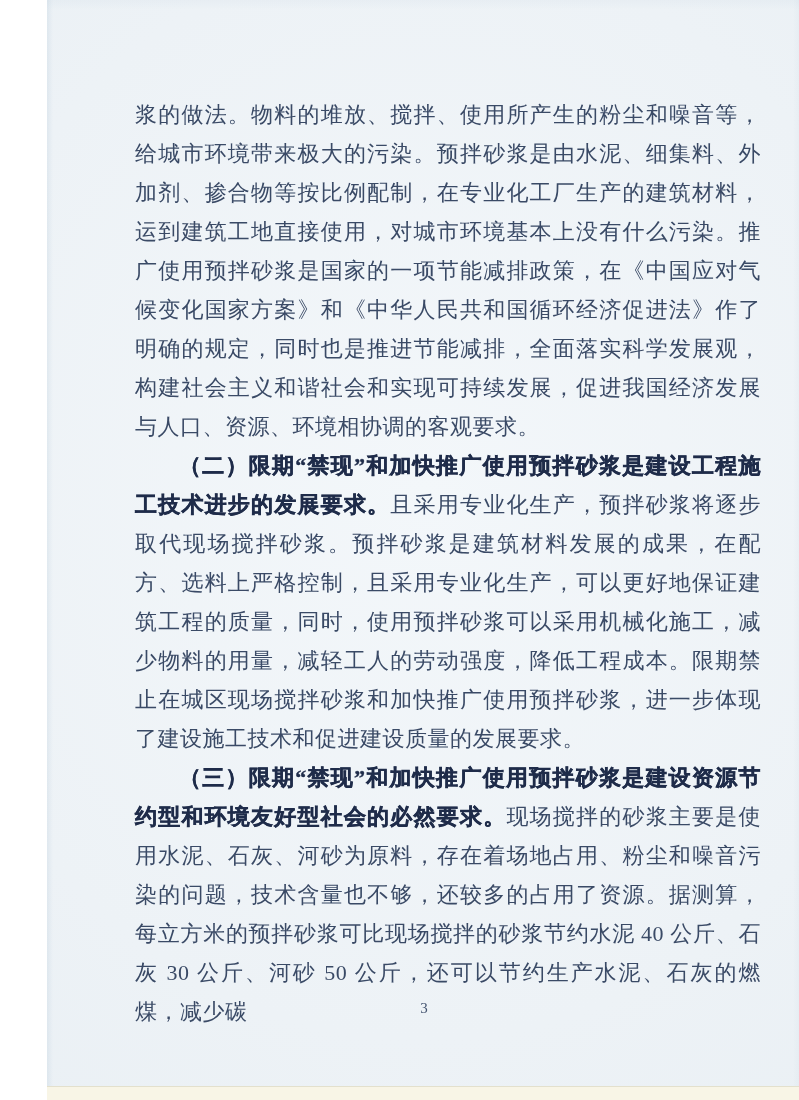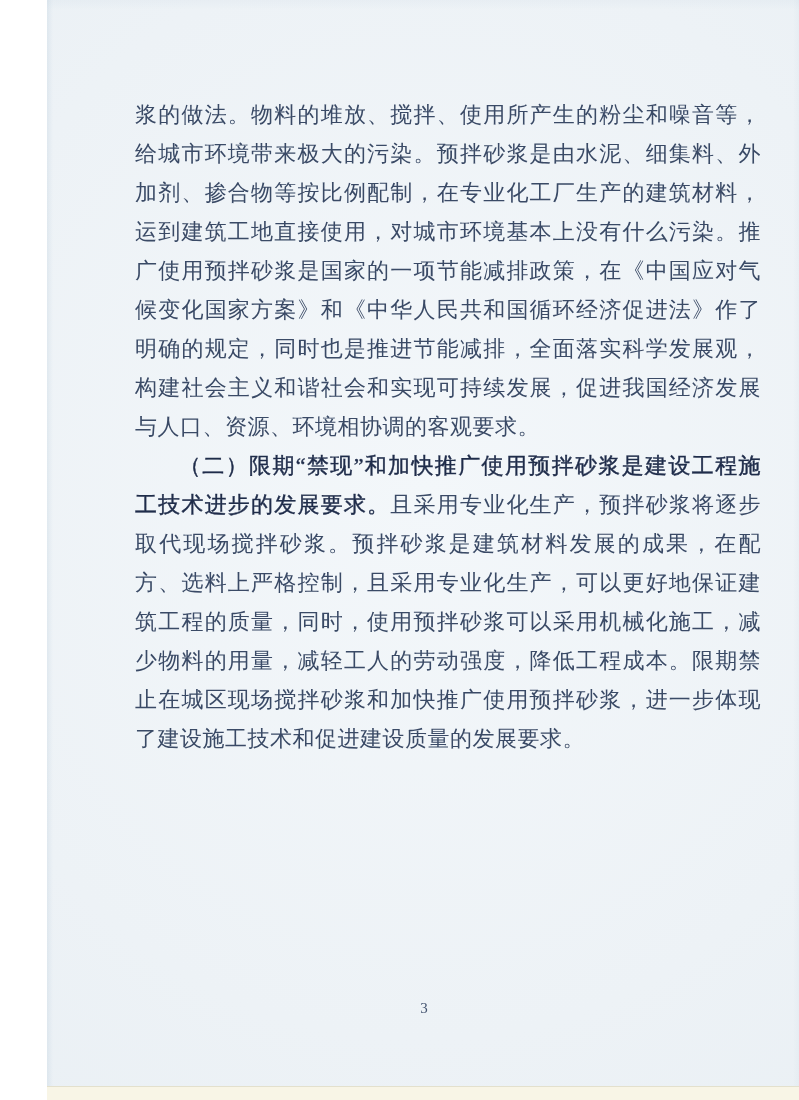--- a/index.html
+++ b/index.html
@@ -54,21 +54,21 @@
     letter-spacing: 0.5px;
   }
   .para {
     margin: 0;
     text-indent: 0;
   }
   .para.indent {
     text-indent: 2em;
   }
   .para .lead-bold {
-    font-weight: 400;
+    font-weight: 700;
     color: #1f2c4a;
     -webkit-text-stroke: 0.4px #1f2c4a;
   }
   .page-number {
     position: absolute;
     left: 0;
     top: 1000px;
     width: 100%;
     text-align: center;
     font-size: 15px;
@@ -79,20 +79,21 @@
 <body>
 
 <div class="page">
 
   <div class="text-block">
 
     <p class="para"><span>浆的做法。物料的堆放、搅拌、使用所产生的粉尘和噪音等，给城市环境带来极大的污染。预拌砂浆是由水泥、细集料、外加剂、掺合物等按比例配制，在专业化工厂生产的建筑材料，运到建筑工地直接使用，对城市环境基本上没有什么污染。推广使用预拌砂浆是国家的一项节能减排政策，在《中国应对气候变化国家方案》和《中华人民共和国循环经济促进法》作了明确的规定，同时也是推进节能减排，全面落实科学发展观，构建社会主义和谐社会和实现可持续发展，促进我国经济发展与人口、资源、环境相协调的客观要求。</span></p>
 
     <p class="para indent"><span class="lead-bold">（二）限期“禁现”和加快推广使用预拌砂浆是建设工程施工技术进步的发展要求。</span><span>且采用专业化生产，预拌砂浆将逐步取代现场搅拌砂浆。预拌砂浆是建筑材料发展的成果，在配方、选料上严格控制，且采用专业化生产，可以更好地保证建筑工程的质量，同时，使用预拌砂浆可以采用机械化施工，减少物料的用量，减轻工人的劳动强度，降低工程成本。限期禁止在城区现场搅拌砂浆和加快推广使用预拌砂浆，进一步体现了建设施工技术和促进建设质量的发展要求。</span></p>
 
+    <p class="para indent"><span class="lead-bold">（三）限期“禁现”和加快推广使用预拌砂浆是建设资源节约型和环境友好型社会的必然要求。</span><span>现场搅拌的砂浆主要是使用水泥、石灰、河砂为原料，存在着场地占用、粉尘和噪音污染的问题，技术含量也不够，还较多的占用了资源。据测算，每立方米的预拌砂浆可比现场搅拌的砂浆节约水泥 40 公斤、石灰 30 公斤、河砂 50 公斤，还可以节约生产水泥、石灰的燃煤，减少碳</span></p>
 
   </div>
 
   <div class="page-number">3</div>
 
   <div class="scanner-strip"></div>
 
 </div>
 
 </body></html>

